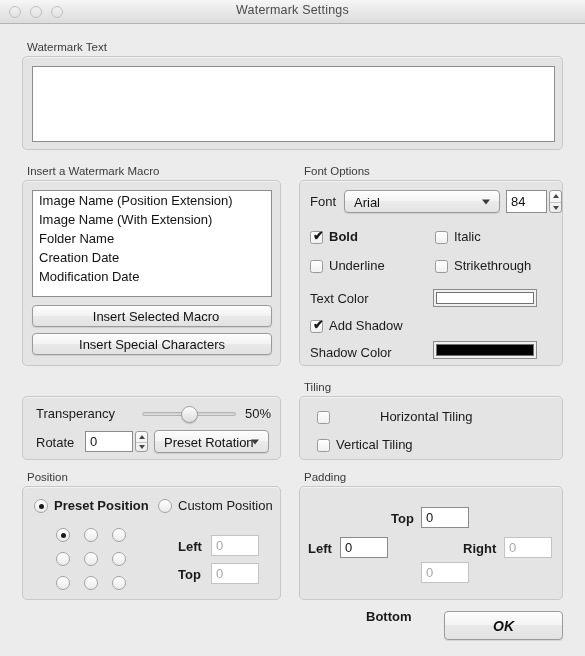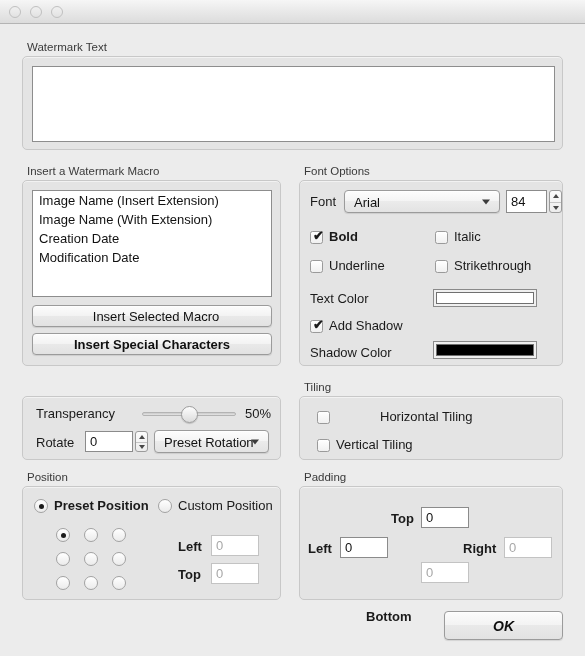--- a/index.html
+++ b/index.html
@@ -269,37 +269,39 @@
 </style>
 </head>
 <body>
 
 <div id="window">
 
   <div class="titlebar">
     <div class="traffic close"></div>
     <div class="traffic min"></div>
     <div class="traffic zoom"></div>
+    <div class="title-text">Watermark Settings</div>
   </div>
 
   <div class="group-label" style="left:27px; top:41px;">Watermark Text</div>
   <div class="group" style="left:22px; top:56px; width:541px; height:94px;">
     <div class="textarea" style="left:9px; top:9px; width:523px; height:76px;" title=""></div>
   </div>
 
   <div class="group-label" style="left:27px; top:165px;">Insert a Watermark Macro</div>
   <div class="group" style="left:22px; top:180px; width:259px; height:186px;">
     <div class="listbox" style="left:9px; top:9px; width:240px; height:107px;">
-      <div class="list-item">Image Name (Insert Extension)</div>
+      <div class="list-item">Image Name (Position Extension)</div>
       <div class="list-item">Image Name (With Extension)</div>
+      <div class="list-item">Folder Name</div>
       <div class="list-item">Creation Date</div>
       <div class="list-item">Modification Date</div>
     </div>
     <div class="btn" style="left:9px; top:124px; width:240px; height:22px;padding-left:8px;">Insert Selected Macro</div>
-    <div class="btn" style="left:9px; top:152px; width:240px; height:22px;font-weight:bold;">Insert Special Characters</div>
+    <div class="btn" style="left:9px; top:152px; width:240px; height:22px;">Insert Special Characters</div>
   </div>
 
   <div class="group-label" style="left:304px; top:165px;">Font Options</div>
   <div class="group" style="left:299px; top:180px; width:264px; height:186px;">
 
     <div class="lbl" style="left:10px; top:13px;">Font</div>
     <div class="popup" style="left:44px; top:9px; width:156px; height:23px;">
       <div class="popup-text">Arial</div>
       <div class="arrow"></div>
     </div>

